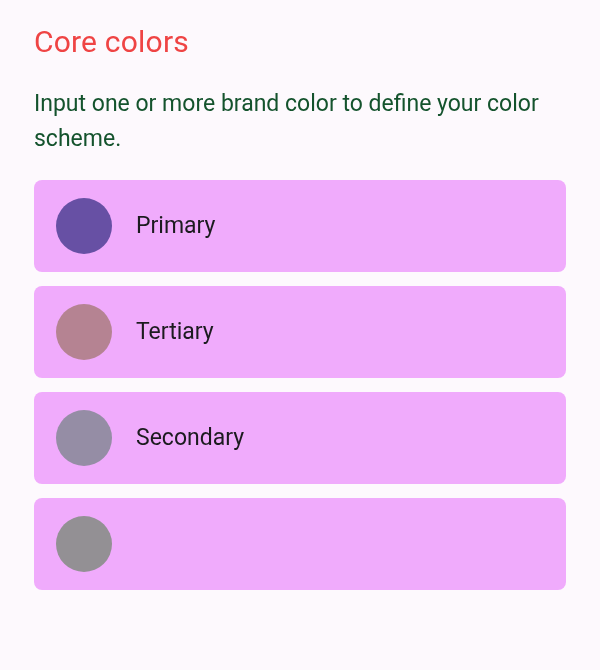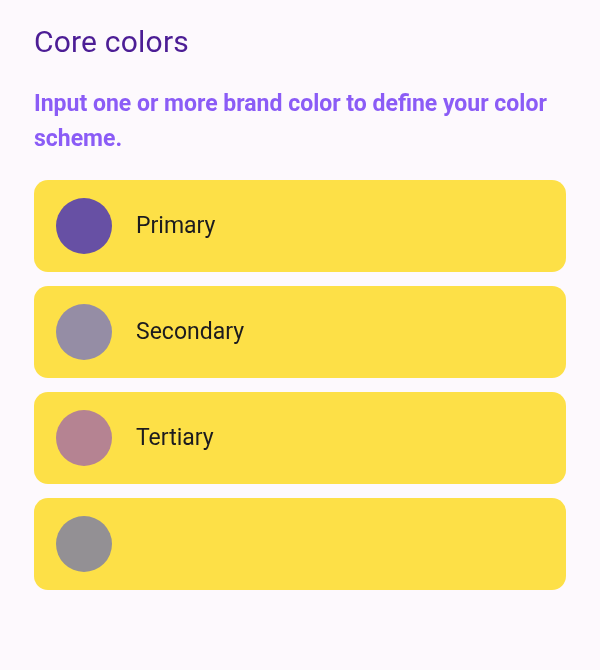--- a/index.html
+++ b/index.html
@@ -10,38 +10,38 @@
     font-family: -apple-system, BlinkMacSystemFont, "Segoe UI", Roboto, Helvetica, Arial, sans-serif;
     color: #1c1b1f;
     overflow: hidden;
   }
   .page {
     padding: 24px 34px 0 34px;
   }
   .title {
     font-size: 30px;
     font-weight: 400;
-    color: #4c1d95;
+    color: #ef4444;
     letter-spacing: 0.2px;
     margin-bottom: 28px;
   }
   .subtitle {
     font-size: 23px;
     line-height: 1.5;
-    color: #8b5cf6;
-    font-weight: 700;
+    color: #14532d;
+    font-weight: 400;
     margin-bottom: 24px;
     max-width: 520px;
   }
   .row {
     display: flex;
     align-items: center;
     gap: 24px;
-    background: #fde047;
-    border-radius: 14px;
+    background: #f0abfc;
+    border-radius: 8px;
     padding: 18px 22px;
     margin-bottom: 14px;
   }
   .swatch {
     width: 56px;
     height: 56px;
     border-radius: 50%;
     flex: 0 0 56px;
   }
   .text-col {
@@ -73,31 +73,31 @@
   <p class="subtitle">Input one or more brand color to define your color scheme.</p>
 
   <div class="row">
     <div class="swatch" style="background:#6750A4"></div>
     <div class="text-col">
       <div class="row-title">Primary</div>
     </div>
   </div>
 
   <div class="row">
-    <div class="swatch" style="background:#958da5"></div>
+    <div class="swatch" style="background:#b58392"></div>
     <div class="text-col">
-      <div class="row-title">Secondary</div>
+      <div class="row-title">Tertiary</div>
 
     </div>
   </div>
 
   <div class="row">
-    <div class="swatch" style="background:#b58392"></div>
+    <div class="swatch" style="background:#958da5"></div>
     <div class="text-col">
-      <div class="row-title">Tertiary</div>
+      <div class="row-title">Secondary</div>
 
     </div>
   </div>
 
   <div class="row">
     <div class="swatch" style="background:#939094"></div>
   </div>
 
 </div>
 

